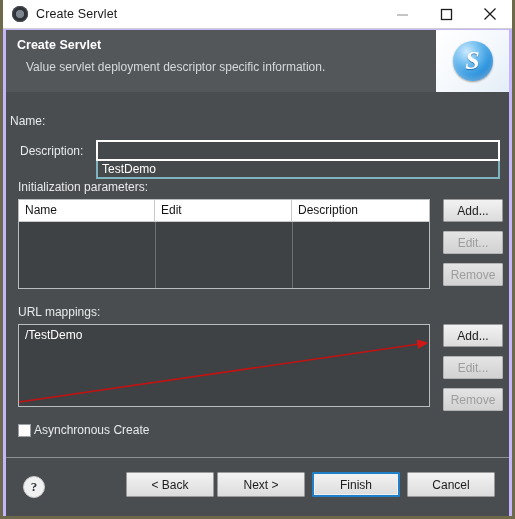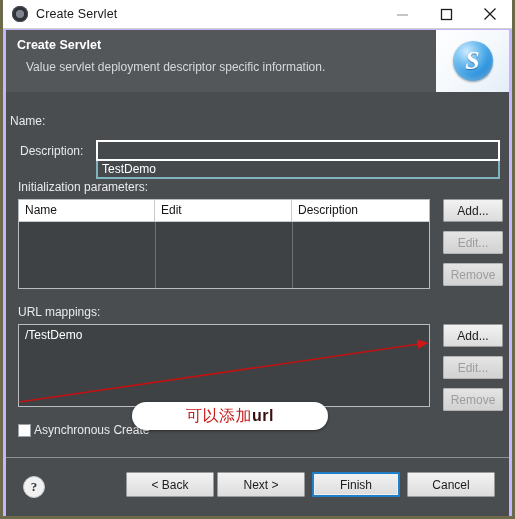--- a/index.html
+++ b/index.html
@@ -431,17 +431,14 @@
 
   <svg class="anno-svg" viewBox="0 0 515 519">
     <defs>
       <marker id="arrowhead" markerWidth="7" markerHeight="7" refX="5.5" refY="3" orient="auto">
         <path d="M0,0 L7,3 L0,6 Z" fill="#d01818"></path>
       </marker>
     </defs>
     <line x1="16" y1="402" x2="423" y2="343" stroke="#c21212" stroke-width="1.6" marker-end="url(#arrowhead)"></line>
   </svg>
 
-  <div class="callout">
-    <div class="callout-text"><span>可以添加</span><b>url</b></div>
-  </div>
 
 </div>
 
 </body></html>

